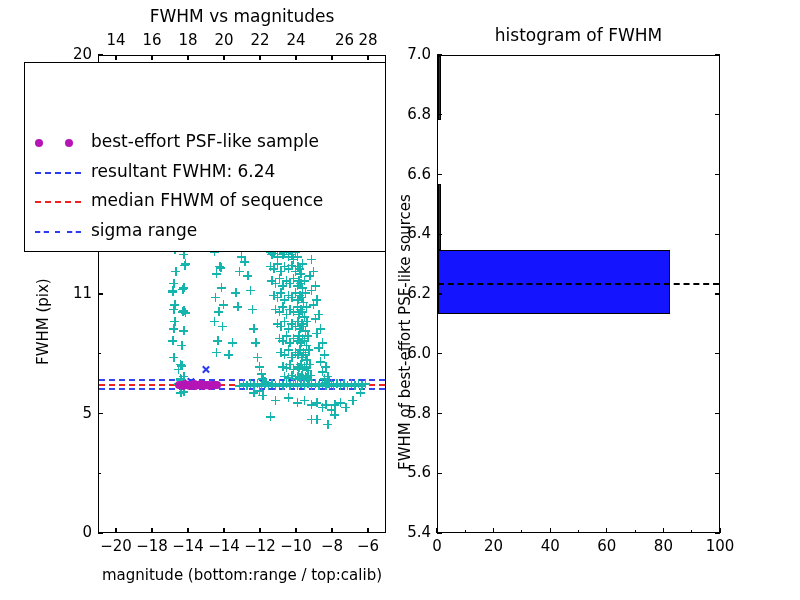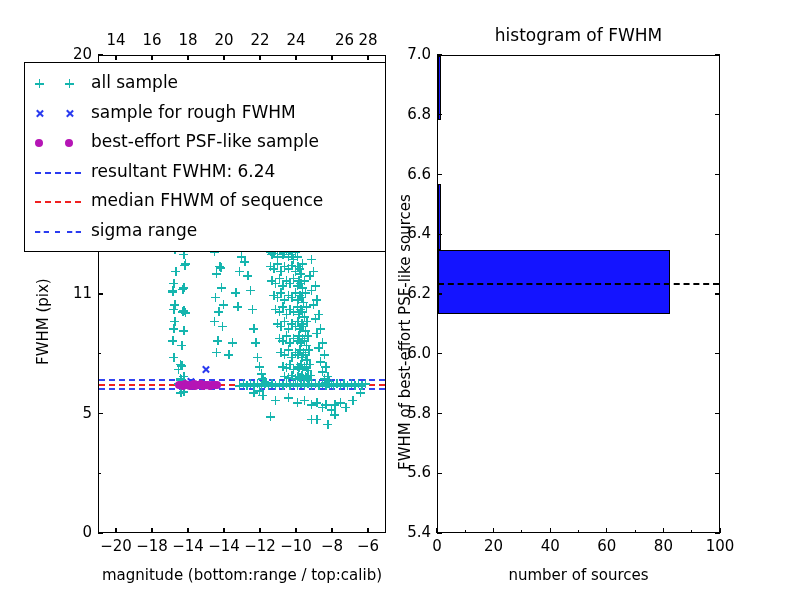--- a/index.html
+++ b/index.html
@@ -63,20 +63,21 @@
 
   
   .hbar{position:absolute;background:#1414ff;border:1.3px solid #000;box-sizing:border-box;}
   .hdash{position:absolute;height:0;border-top:2px dashed #000;}
 </style>
 </head>
 <body>
 
 <div id="figure">
 
+  <div class="axtitle" style="left:98px;top:6px;width:288px;">FWHM vs magnitudes</div>
 
   <div class="axes" id="ax-left" style="left:98px;top:55px;width:288px;height:478px;"></div>
 
   <div class="plotclip" id="scatter-layer" style="left:99px;top:56px;width:286px;height:476px;">
       <div class="hline" style="top: 327.864px; border-top: 2px dashed rgb(42, 59, 240);"></div>
       <div class="hline" style="top: 327.864px; border-top: 2px dashed rgb(240, 32, 32);"></div>
       <div class="hline" style="top: 322.845px; border-top: 2px dashed rgb(42, 59, 240); opacity: 0.95;"></div>
       <div class="hline" style="top: 332.405px; border-top: 2px dashed rgb(42, 59, 240); opacity: 0.95;"></div>
       <div class="mk plus" style="left: 75.6px; top: 193.59px;"></div>
       <div class="mk plus" style="left: 84.6px; top: 198.37px;"></div>
@@ -424,34 +425,20 @@
       <div class="tick tick-l" style="left: 98px; top: 233.65px; width: 3px;"></div>
       <div class="tick tick-l" style="left: 98px; top: 173.9px; width: 3px;"></div>
       <div class="tick tick-l" style="left: 98px; top: 114.15px; width: 3px;"></div>
     </div>
 
   <div class="axlabel" style="left:98px;top:566px;width:288px;text-align:center;">magnitude (bottom:range / top:calib)</div>
 
   <div class="axlabel vlabel" style="left:34px;top:365px;transform:rotate(-90deg);">FWHM (pix)</div>
 
   <div id="legend" style="left:24px;top:62px;width:362px;height:190px;">
-      <div class="leg-row" style="top: 6px;">
-        <div class="leg-art">
-          <div class="mk plus leg-plus" style="left: 10px;"></div>
-          <div class="mk plus leg-plus" style="left: 40px;"></div>
-        </div>
-        <div class="leg-txt">all sample</div>
-      </div>
-      <div class="leg-row" style="top: 35.5px;">
-        <div class="leg-art">
-          <div class="mk cross leg-cross" style="left: 10px;"></div>
-          <div class="mk cross leg-cross" style="left: 40px;"></div>
-        </div>
-        <div class="leg-txt">sample for rough FWHM</div>
-      </div>
       <div class="leg-row" style="top: 65px;">
         <div class="leg-art">
           <div class="mk dot leg-dot" style="left: 10px; background: rgb(181, 21, 181);"></div>
           <div class="mk dot leg-dot" style="left: 40px; background: rgb(181, 21, 181);"></div>
         </div>
         <div class="leg-txt">best-effort PSF-like sample</div>
       </div>
       <div class="leg-row" style="top: 94.5px;">
         <div class="leg-art">
           <div class="leg-line" style="border-top: 2.5px dashed rgb(42, 59, 240);"></div>
@@ -525,17 +512,16 @@
       <div class="tick tick-l" style="left: 437px; top: 54.4px;"></div>
       <div class="tick tick-l" style="left: 715px; top: 54.4px;"></div>
       <div class="ticklabel" style="left: 387px; top: 45px; width: 44px; text-align: right;">7.0</div>
       <div class="tick tick-b" style="left: 464.7px; top: 530px; height: 3px;"></div>
       <div class="tick tick-b" style="left: 521.3px; top: 530px; height: 3px;"></div>
       <div class="tick tick-b" style="left: 577.9px; top: 530px; height: 3px;"></div>
       <div class="tick tick-b" style="left: 634.5px; top: 530px; height: 3px;"></div>
       <div class="tick tick-b" style="left: 691.1px; top: 530px; height: 3px;"></div>
     </div>
 
-  <div class="axlabel" style="left:437px;top:566px;width:283px;text-align:center;">number of sources</div>
 
   <div class="axlabel vlabel" style="left:396px;top:470px;transform:rotate(-90deg);">FWHM of best-effort PSF-like sources</div>
 
 </div>
 
 </body></html>

